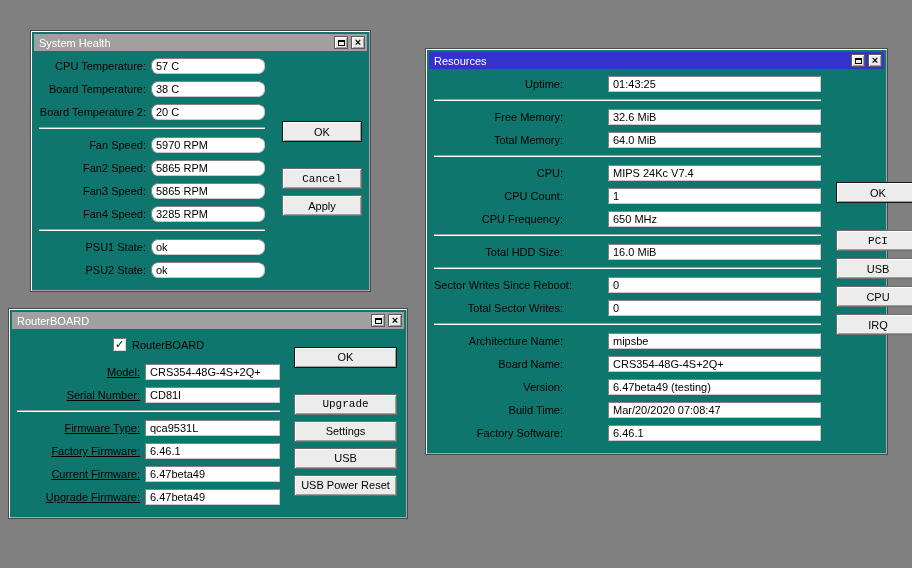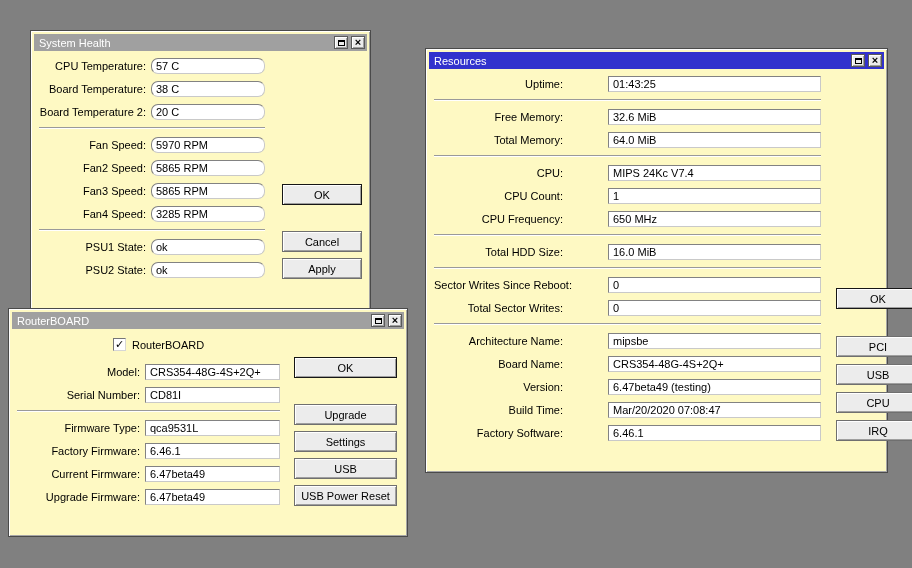--- a/index.html
+++ b/index.html
@@ -7,21 +7,21 @@
   body {
     background:#808080;
     font-family:"Liberation Sans", sans-serif;
     font-size:11px;
     color:#000;
     position:relative;
     overflow:hidden;
   }
   .window {
     position:absolute;
-    background:#fef9c3;
+    background:#0f766e;
     border:1px solid #4a4a4a;
     box-shadow: inset 1px 1px 0 #ffffff, inset -1px -1px 0 #a6a6a6;
   }
   .titlebar {
     height:17px;
     display:flex;
     align-items:center;
     margin:3px 3px 0 3px;
     padding:0 2px 0 5px;
     color:#fff;
@@ -34,21 +34,21 @@
     background:#ececec;
     border:1px solid #5a5a5a;
     box-shadow: inset 1px 1px 0 #fff, inset -1px -1px 0 #a0a0a0;
     display:flex; align-items:center; justify-content:center;
     margin-left:3px;
     color:#000; font-size:10px; line-height:1;
     cursor:default;
   }
   .max-glyph { width:7px; height:6px; border:1px solid #000; border-top-width:2px; background:transparent; }
   .close-glyph { font-size:11px; font-weight:bold; line-height:1; margin-top:-1px; }
-  .content { display:flex; align-items:flex-end; padding:7px 8px 24px 8px; }
+  .content { display:flex; align-items:center; padding:7px 8px 6px 8px; }
   .fields { flex:none; }
   .row { display:flex; align-items:center; margin-bottom:7px; }
   .row label {
     flex:none;
     text-align:right;
     padding-right:5px;
     white-space:nowrap;
   }
   .box {
     flex:none;
@@ -76,41 +76,41 @@
     background:#ececec;
     border:1px solid #6f6f6f;
     box-shadow: inset 1px 1px 0 #fff, inset -1px -1px 0 #9f9f9f;
     font-family:"Liberation Sans", sans-serif;
     font-size:11px;
     color:#000;
     text-align:center;
     cursor:default;
   }
   .btn.default { border:1px solid #161616; }
-  .btn.after-ok { margin-top:20px; }
+  .btn.after-ok { margin-top:20px;font-family:Liberation Mono, monospace; }
   .checkbox-row { display:flex; align-items:center; margin:2px 0 13px 96px; }
   .checkbox {
     width:13px; height:13px;
     background:#fff;
     border:1px solid #767676;
     border-bottom-color:#d6d6d6;
     border-right-color:#d6d6d6;
     margin-right:6px;
     display:flex; align-items:center; justify-content:center;
     font-size:11px; line-height:1;
     cursor:default;
   }
   
   .w-sh { left:30px; top:30px; width:341px; }
   .w-sh .row label { width:112px; }
   .w-sh .box { width:114px;border-radius:7px; }
   .w-sh .btns { width:80px; margin-left:17px; }
 
   .w-rb { left:8px; top:308px; width:400px; }
-  .w-rb .row label { width:128px; }
+  .w-rb .row label { width:128px;text-decoration:underline; }
   .w-rb .box { width:135px; }
   .w-rb .btns { width:103px; margin-left:14px; }
 
   .w-res { left:425px; top:48px; width:463px; }
   .w-res .row label { width:134px; }
   .w-res .box { width:213px;margin-left:40px; }
   .w-res .btns { width:84px; margin-left:15px; }
   .w-res .btn { margin-bottom:7px; }
 </style>
 </head>

